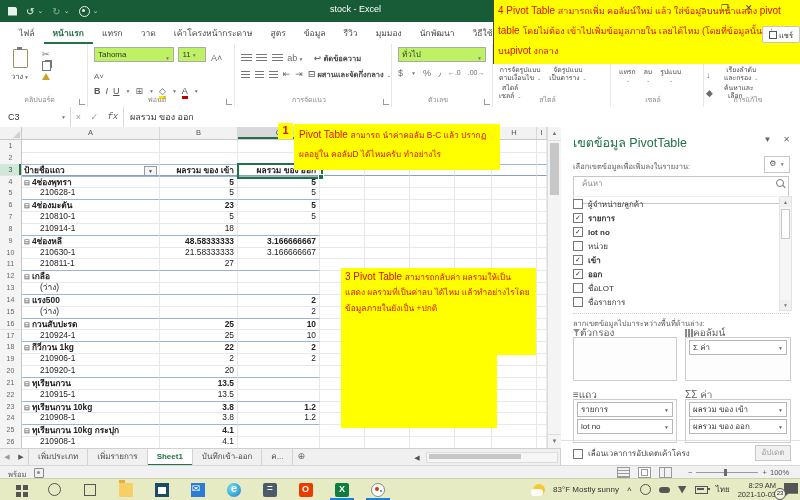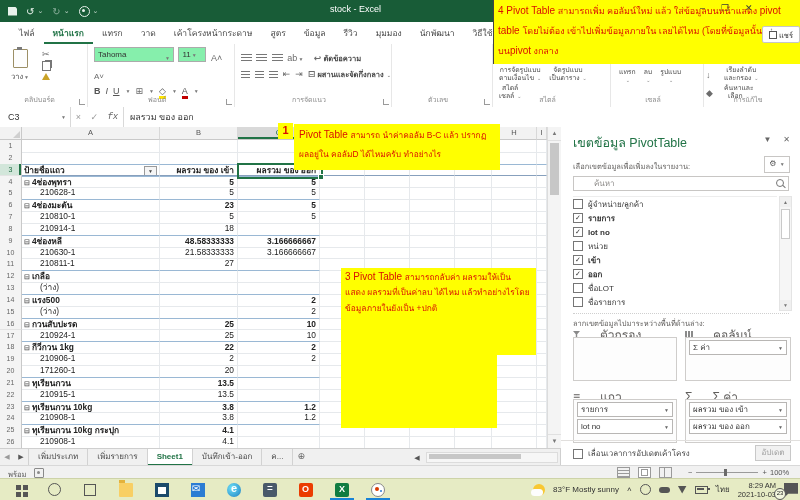--- a/index.html
+++ b/index.html
@@ -25,21 +25,21 @@
   .launcher{position:absolute;bottom:2px;right:2px;width:5px;height:5px;border-left:1px solid #9a9a9a;border-bottom:1px solid #9a9a9a;}
   .rbody{position:absolute;left:0;top:3px;right:0;}
   .ic{color:#6c6c6c;font-size:9px;line-height:10px;}
   .carat{font-size:5px;color:#777;margin-left:1px;}
   .paste{position:absolute;left:7px;top:2px;width:26px;text-align:center;font-size:7.5px;color:#444;}
   .clipicon{display:block;margin:0 auto 2px;width:13px;height:17px;background:#fdfdfd;border:1px solid #9c8f66;border-radius:1px;position:relative;}
   .clipicon::before{content:"";position:absolute;left:3px;top:-3px;width:5px;height:3px;background:#7b7b7b;}
   .minicol{position:absolute;left:42px;top:2px;display:flex;flex-direction:column;gap:2px;}
   .copyic{display:inline-block;width:7px;height:8px;border:1px solid #777;background:#fff;box-shadow:2px -2px 0 -1px #777;}
   .fpic{display:inline-block;width:8px;height:7px;background:#c9a227;clip-path:polygon(0 100%,50% 0,100% 100%);}
-  .fontname,.fontsize,.numfmt{display:inline-block;border:1px solid #ababab;background:#86efac;font-size:8px;color:#333;height:13px;line-height:13px;padding:0 3px;vertical-align:top;}
+  .fontname,.fontsize,.numfmt{display:inline-block;border:1px solid #ababab;background:#bef264;font-size:8px;color:#333;height:13px;line-height:13px;padding:0 3px;vertical-align:top;}
   .row2{margin-top:3px;display:flex;align-items:center;gap:5px;font-size:9px;color:#555;}
   .bb{font-weight:bold;} .ii{font-style:italic;} .uu{text-decoration:underline;}
   .clrA{position:relative;font-size:9px;line-height:9px;}
   .clrA .bar{position:absolute;left:0;right:0;bottom:-3px;height:3px;}
   .alnico{display:inline-block;width:11px;height:8px;background:
      linear-gradient(#777 1px,transparent 1px) 0 1px/11px 3px repeat-y;}
   .aln-r{background-position:right 1px;}
   .lblbtn{font-size:7.5px;color:#444;white-space:nowrap;font-weight:bold;}
   .stylecol{display:inline-block;text-align:center;font-size:6.8px;color:#444;line-height:8px;vertical-align:bottom;padding:0 4px;}
   
@@ -87,33 +87,33 @@
   #winctrl{position:absolute;left:700px;top:3px;width:92px;display:flex;gap:16px;z-index:60;color:#3a3a3a;font-size:9px;}
   #sharebtn{position:absolute;left:762px;top:26px;width:36px;height:15px;z-index:60;background:#fff;border:1px solid #c6c6c6;border-radius:2px;font-size:7.5px;color:#333;display:flex;align-items:center;justify-content:center;gap:2px;}
   .shareic{display:inline-block;width:6px;height:6px;border:1px solid #555;position:relative;}
   .shareic::after{content:"↑";position:absolute;left:0px;top:-5px;font-size:6px;color:#555;}
   
   #pane{position:absolute;left:560px;top:127px;width:240px;height:338px;background:#fff;border-left:1px solid #cfcfcf;box-sizing:border-box;font-size:8px;}
   #panetitle{position:absolute;left:12px;top:6px;font-size:12.5px;color:#217346;}
   #panectrl{position:absolute;right:10px;top:8px;color:#666;font-size:8px;display:flex;gap:12px;}
   #panesub{position:absolute;left:12px;top:33px;color:#605e5c;font-size:7.5px;}
   #gearbtn{position:absolute;right:10px;top:29px;width:24px;height:15px;border:1px solid #c8c6c4;background:#fff;color:#555;font-size:8px;text-align:center;line-height:14px;}
-  #searchbox{position:absolute;left:12px;top:49px;width:216px;height:15px;border:1px solid #c8c6c4;box-sizing:border-box;color:#8a8886;line-height:13px;padding-left:20px;font-family:Liberation Serif, serif;}
+  #searchbox{position:absolute;left:12px;top:49px;width:216px;height:28px;border:1px solid #c8c6c4;box-sizing:border-box;color:#8a8886;line-height:13px;padding-left:8px;font-family:Liberation Serif, serif;}
   .magicon{position:absolute;right:4px;top:2px;width:6px;height:6px;border:1px solid #777;border-radius:50%;}
   .magicon::after{content:"";position:absolute;left:5px;top:6px;width:4px;height:1px;background:#777;transform:rotate(45deg);}
   #fieldlist{position:absolute;left:12px;top:69px;width:204px;height:113px;border-top:1px solid #ededed;}
   .fitem{height:14px;display:flex;align-items:center;gap:5px;}
   .cb{width:8px;height:8px;border:1px solid #767676;background:#fff;font-size:7px;line-height:8px;color:#333;text-align:center;}
   .flab{color:#333;} .flab.b{font-weight:bold;}
   #flscroll{position:absolute;left:218px;top:69px;width:11px;height:113px;background:#f6f6f6;border:1px solid #e4e4e4;}
   #flscroll .up,#flscroll .dn{position:absolute;left:0;right:0;height:10px;font-size:5px;color:#777;text-align:center;line-height:10px;background:#f0f0f0;}
   #flscroll .dn{bottom:0;}
   #flscroll .th{position:absolute;left:1px;top:12px;width:7px;height:28px;background:#fff;border:1px solid #c9c9c9;}
   #draghint{position:absolute;left:12px;top:186px;color:#605e5c;border-top:1px dotted #cfcfcf;width:216px;padding-top:3px;font-size:7.5px;}
-  .arealbl{position:absolute;color:#605e5c;font-size:12px;display:flex;gap:20px;align-items:center;text-align:right;}
+  .arealbl{position:absolute;color:#605e5c;font-size:10px;display:flex;gap:0;align-items:center;text-align:right;}
   .areabox{position:absolute;border:1px solid #cfcdcb;background:#fdfdfd;}
   .chip{height:13px;margin:2px 3px 0;background:#fff;border:1px solid #b8b6b4;display:flex;align-items:center;padding:0 3px;color:#333;white-space:nowrap;overflow:hidden;}
   .chip .chv{margin-left:auto;font-size:5px;color:#666;}
   .funnelic{display:inline-block;width:7px;height:7px;background:#8a8a8a;clip-path:polygon(0 0,100% 0,60% 45%,60% 100%,40% 100%,40% 45%);}
   .colsic{display:inline-block;width:8px;height:8px;background:linear-gradient(90deg,#8a8a8a 2px,transparent 2px) 0 0/3px 8px;}
   #panefoot{position:absolute;left:0;bottom:0;width:240px;height:24px;border-top:1px solid #e1dfdd;}
   #deferwrap{position:absolute;left:12px;top:6px;display:flex;gap:5px;align-items:center;color:#444;}
   #updatebtn{position:absolute;right:10px;top:4px;width:34px;height:14px;background:#f1f1f1;border:1px solid #c8c8c8;color:#9c9c9c;text-align:center;line-height:13px;}
   
   #sheettabs{position:absolute;left:0;top:448px;width:560px;height:17px;background:#f0f0f0;border-top:1px solid #cfcfcf;display:flex;align-items:stretch;font-size:8px;}
@@ -268,20 +268,31 @@
           <span class="ic">⇤</span>
           <span class="ic">⇥</span>
           <span class="lblbtn"><span class="ic">⊟</span> <span>ผสานและจัดกึ่งกลาง</span> <span class="carat">⌄</span></span>
         </div>
       </div>
       <div class="glbl">การจัดแนว</div>
       <span class="launcher"></span>
     </div>
 
     <div class="rgroup" style="width:101px">
+      <div class="rbody" style="left:6px;">
+        <span class="numfmt" style="width:80px"><span>ทั่วไป</span><span class="carat" style="float:right;margin-top:4px">▼</span></span>
+        <div class="row2" style="gap:7px">
+          <span class="ic">$</span>
+            <span class="carat">▼</span>
+          <span class="ic">%</span>
+          <span class="ic">٫</span>
+          <span class="ic" style="font-size:7px">←.0</span>
+          <span class="ic" style="font-size:7px">.00→</span>
+        </div>
+      </div>
       <div class="glbl">ตัวเลข</div>
       <span class="launcher"></span>
     </div>
 
     <div class="rgroup" style="width:118px">
       <div class="rbody" style="top:20px;left:2px;">
         <span class="stylecol"><span>การจัดรูปแบบ</span><br><span>ตามเงื่อนไข</span> <span class="carat">⌄</span></span><span class="stylecol"><span>จัดรูปแบบ</span><br><span>เป็นตาราง</span> <span class="carat">⌄</span></span><span class="stylecol"><span>สไตล์</span><br><span>เซลล์</span> <span class="carat">⌄</span></span>
       </div>
       <div class="glbl">สไตล์</div>
     </div>
@@ -556,21 +567,21 @@
           <div class="c num">2</div>
           <div class="c"></div>
           <div class="c"></div>
           <div class="c"></div>
           <div class="c"></div>
           <div class="c"></div>
           <div class="c"></div>
         </div>
         <div class="grow gridcols detail">
           <div class="rn">20</div>
-          <div class="c a">171260-1</div>
+          <div class="c a">210920-1</div>
           <div class="c num">20</div>
           <div class="c num"></div>
           <div class="c"></div>
           <div class="c"></div>
           <div class="c"></div>
           <div class="c"></div>
           <div class="c"></div>
           <div class="c"></div>
         </div>
         <div class="grow gridcols group">

